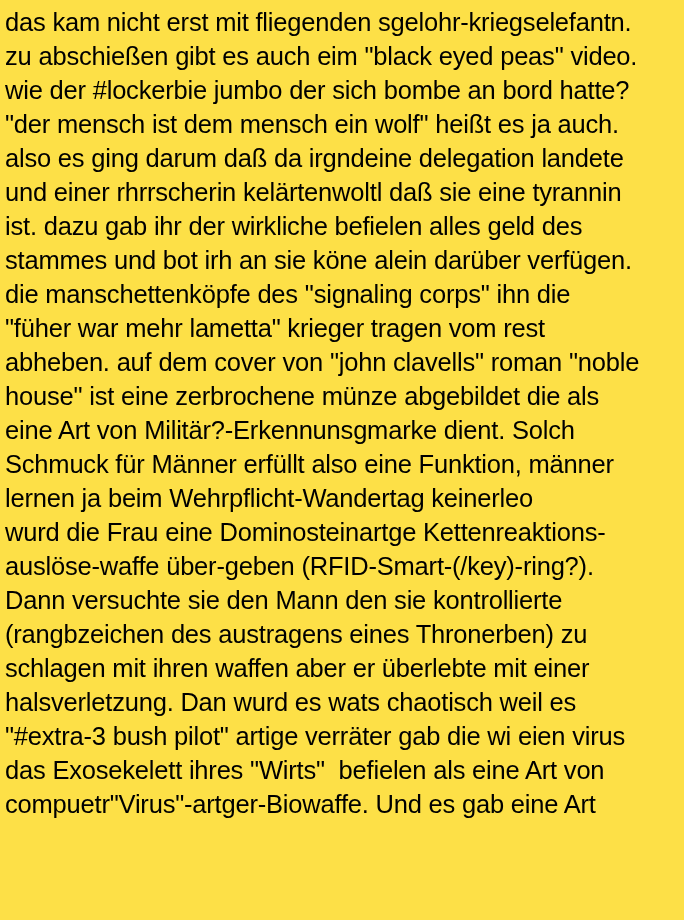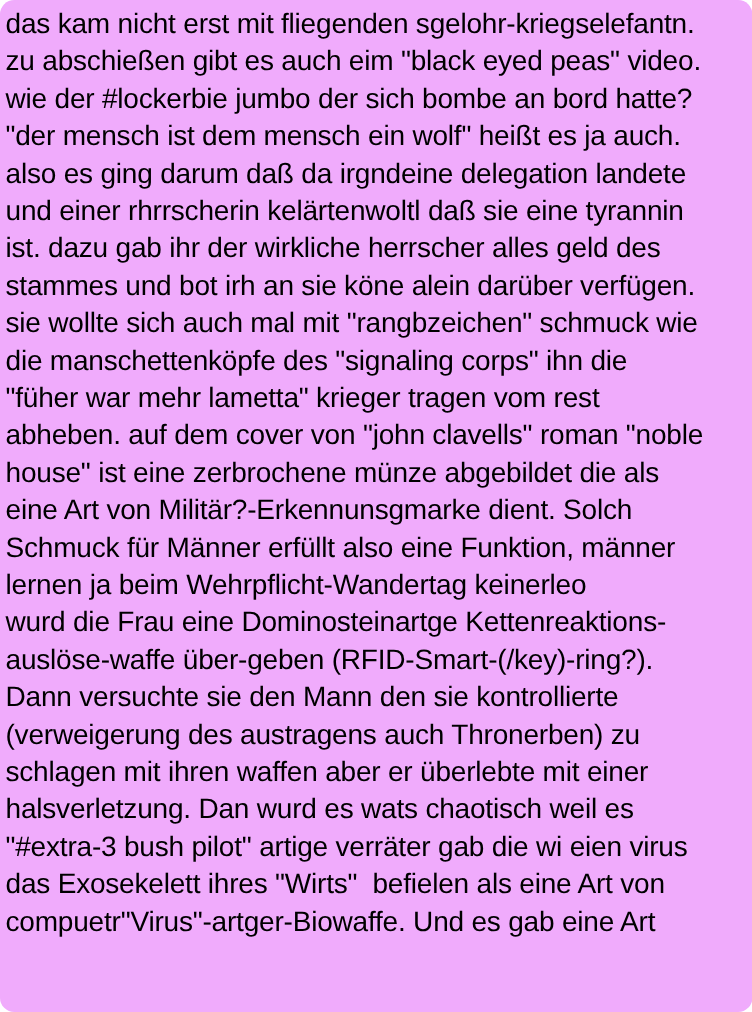--- a/index.html
+++ b/index.html
@@ -6,22 +6,21 @@
     margin: 0;
     padding: 0;
     background: #ffffff;
   }
   .page {
     width: 684px;
     height: 920px;
     box-sizing: border-box;
     padding: 5px 4px 0 5px;
     overflow: hidden;
-    background: #f0abfc;
-    border-radius: 13px;
+    background: #fde047;
   }
   .text-line {
     font-family: "Liberation Sans", "DejaVu Sans", sans-serif;
     font-size: 25.5px;
     line-height: 34px;
     height: 34px;
     color: #000000;
     white-space: pre;
     letter-spacing: -0.2px;
   }
@@ -29,32 +28,31 @@
 </head>
 <body>
 
 <div class="page">
   <div class="text-line">das kam nicht erst mit fliegenden sgelohr-kriegselefantn.</div>
   <div class="text-line">zu abschießen gibt es auch eim "black eyed peas" video.</div>
   <div class="text-line">wie der #lockerbie jumbo der sich bombe an bord hatte?</div>
   <div class="text-line">"der mensch ist dem mensch ein wolf" heißt es ja auch.</div>
   <div class="text-line">also es ging darum daß da irgndeine delegation landete</div>
   <div class="text-line">und einer rhrrscherin kelärtenwoltl daß sie eine tyrannin</div>
-  <div class="text-line">ist. dazu gab ihr der wirkliche herrscher alles geld des</div>
+  <div class="text-line">ist. dazu gab ihr der wirkliche befielen alles geld des</div>
   <div class="text-line">stammes und bot irh an sie köne alein darüber verfügen.</div>
-  <div class="text-line">sie wollte sich auch mal mit "rangbzeichen" schmuck wie</div>
   <div class="text-line">die manschettenköpfe des "signaling corps" ihn die</div>
   <div class="text-line">"füher war mehr lametta" krieger tragen vom rest</div>
   <div class="text-line">abheben. auf dem cover von "john clavells" roman "noble</div>
   <div class="text-line">house" ist eine zerbrochene münze abgebildet die als</div>
   <div class="text-line">eine Art von Militär?-Erkennunsgmarke dient. Solch</div>
   <div class="text-line">Schmuck für Männer erfüllt also eine Funktion, männer</div>
   <div class="text-line">lernen ja beim Wehrpflicht-Wandertag keinerleo</div>
   <div class="text-line">wurd die Frau eine Dominosteinartge Kettenreaktions-</div>
   <div class="text-line">auslöse-waffe über-geben (RFID-Smart-(/key)-ring?).</div>
   <div class="text-line">Dann versuchte sie den Mann den sie kontrollierte</div>
-  <div class="text-line">(verweigerung des austragens auch Thronerben) zu</div>
+  <div class="text-line">(rangbzeichen des austragens eines Thronerben) zu</div>
   <div class="text-line">schlagen mit ihren waffen aber er überlebte mit einer</div>
   <div class="text-line">halsverletzung. Dan wurd es wats chaotisch weil es</div>
   <div class="text-line">"#extra-3 bush pilot" artige verräter gab die wi eien virus</div>
   <div class="text-line">das Exosekelett ihres "Wirts"  befielen als eine Art von</div>
   <div class="text-line">compuetr"Virus"-artger-Biowaffe. Und es gab eine Art</div>
 </div>
 
 </body></html>

